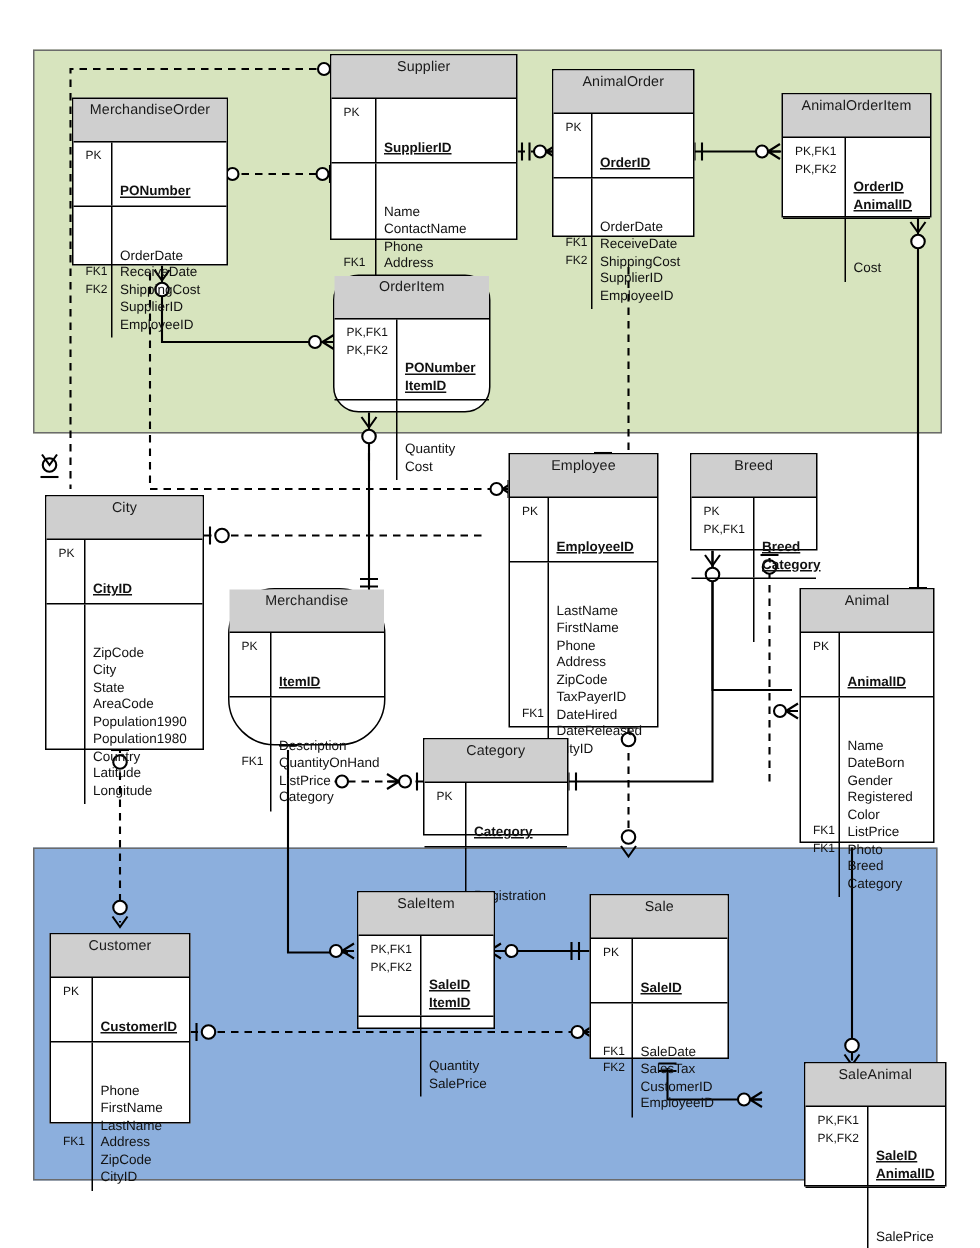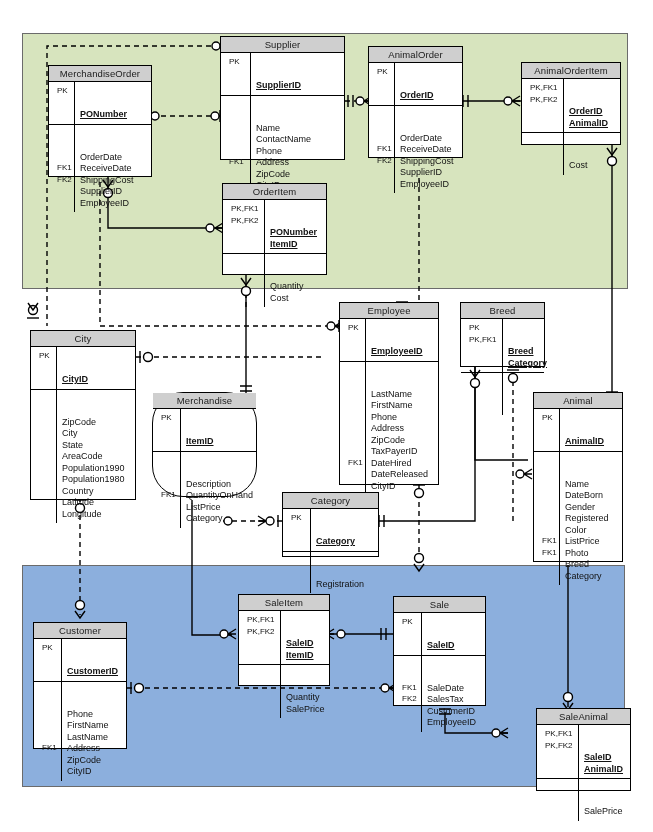--- a/index.html
+++ b/index.html
@@ -12,21 +12,21 @@
   .region{position:absolute;box-sizing:border-box;border:1px solid #6b6b6b;}
   #region-merchandise-orders{left:22px;top:33px;width:606px;height:256px;background:#d7e4be;}
   #region-sales{left:22px;top:565px;width:603px;height:222px;background:#8cafdd;}
 
   
   #wires{position:absolute;left:0;top:0;width:653px;height:832px;}
 
   
   .entity{position:absolute;box-sizing:border-box;border:1px solid #000;background:#fff;}
   .ent-title{box-sizing:border-box;background:#cfcfcf;border-bottom:1px solid #000;
-             text-align:center;font-size:9.5px;color:#1a1a1a;line-height:15px;height:16px;
+             text-align:center;font-size:9.5px;color:#1a1a1a;line-height:15px;height:29px;
              letter-spacing:.1px;}
   .ent-sec{display:flex;box-sizing:border-box;}
   .ent-sec.keys{border-bottom:1px solid #000;}
   .col-k{box-sizing:border-box;border-right:1px solid #000;flex:0 0 auto;
          padding:3px 2px 3px 8px;font-size:8px;font-weight:normal;color:#111;line-height:11.5px;}
   .col-f{box-sizing:border-box;flex:1 1 auto;padding:3px 3px 3px 5px;
          font-size:9px;color:#111;line-height:11.5px;margin-top:24px;}
   .col-f.pk span{text-decoration:underline;display:block;font-weight:bold;}
   .col-f span{display:block;white-space:nowrap;}
   .col-k span{display:block;white-space:nowrap;}
@@ -290,21 +290,21 @@
     <div class="ent-sec">
       <div class="col-k" style="width:42px">
           <span>&nbsp;</span>
         </div>
       <div class="col-f">
           <span>Cost</span>
         </div>
     </div>
   </div>
 
-  <div class="entity" id="e-orderitem" style="left:222px;top:183px;width:105px;height:92px;">
+  <div class="entity" id="e-orderitem" style="left:222px;top:183px;width:105px;height:92px;border-radius:17px;">
     <div class="ent-title">OrderItem</div>
     <div class="ent-sec keys">
       <div class="col-k" style="width:42px">
           <span>PK,FK1</span>
           <span>PK,FK2</span>
         </div>
       <div class="col-f pk">
           <span>PONumber</span>
           <span>ItemID</span>
         </div>

